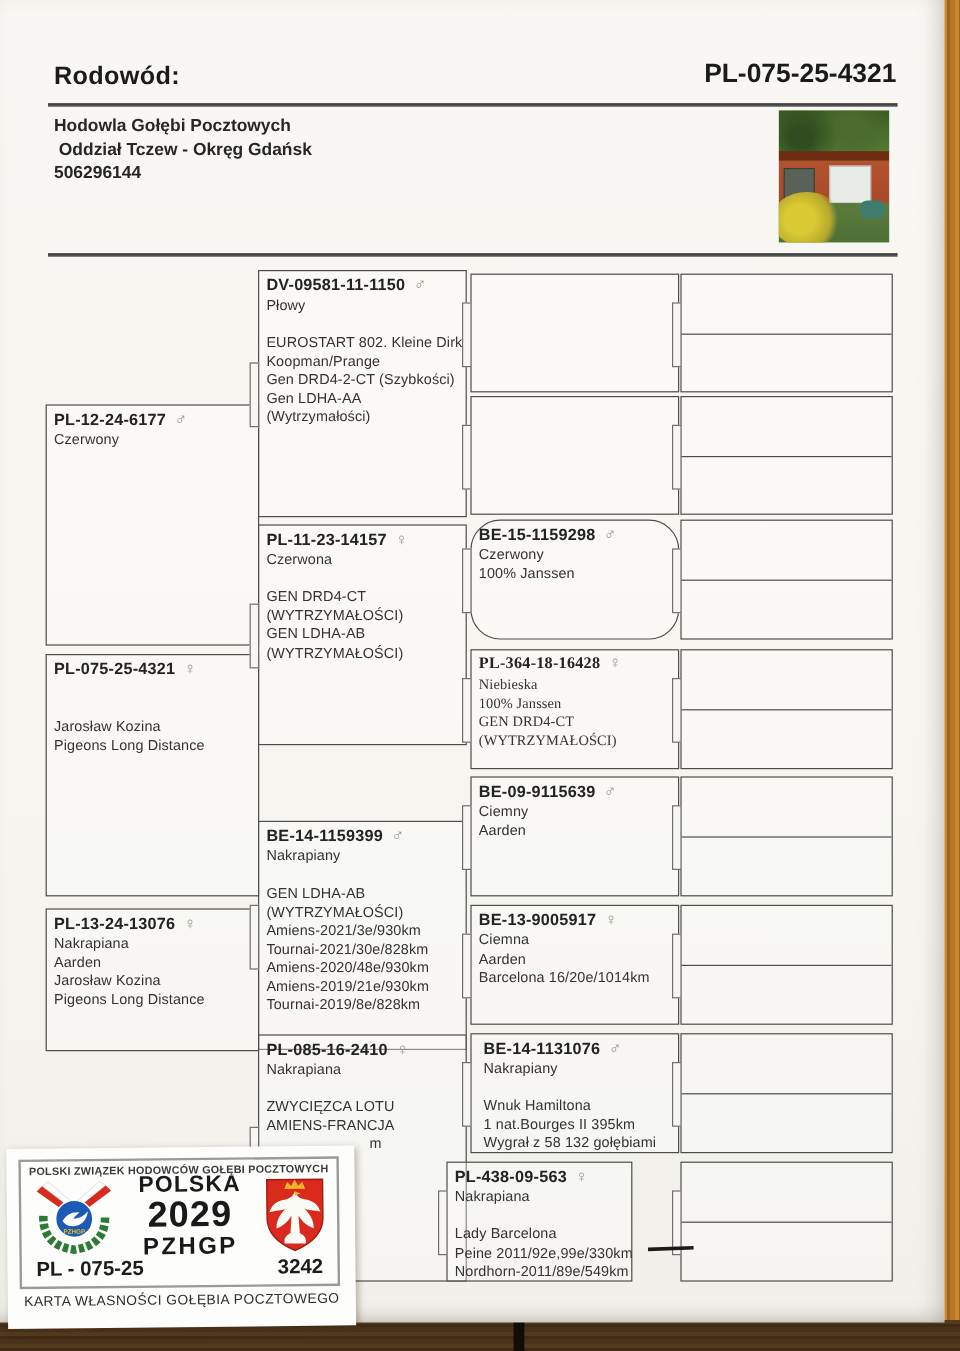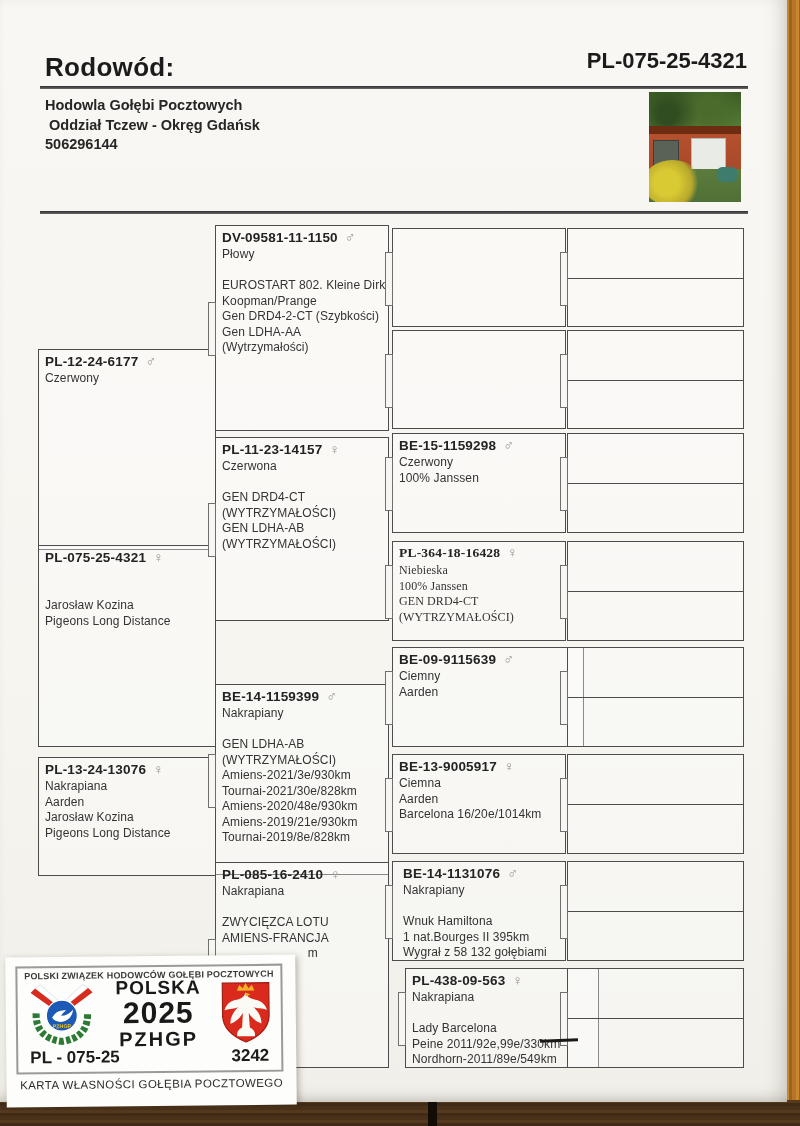--- a/index.html
+++ b/index.html
@@ -12,21 +12,21 @@
   .wood-bottom{position:absolute;left:0;bottom:0;width:800px;height:26px;
     background:repeating-linear-gradient(0deg,#3f2b16 0 3px,#553a1e 3px 6px,#4a3119 6px 10px);}
   .wood-mark{position:absolute;left:428px;top:0;width:9px;height:26px;background:#120c06;}
 
   
   .paper{position:absolute;left:0;top:0;width:787px;height:1102px;
     background:linear-gradient(180deg,#f8f7f3 0%,#f6f5f0 60%,#f0efe9 100%);
     box-shadow:inset -14px 0 18px -10px rgba(80,70,55,.25), inset 0 -12px 14px -9px rgba(80,70,55,.25);}
 
   
-  .title{position:absolute;left:45px;top:52px;font-size:26px;font-weight:bold;color:#1b1b1b;letter-spacing:.3px;}
+  .title{position:absolute;left:45px;top:52px;font-size:21px;font-weight:bold;color:#1b1b1b;letter-spacing:.3px;}
   .ring-top{position:absolute;left:505px;top:48px;width:242px;text-align:right;font-size:22px;font-weight:bold;color:#1b1b1b;}
   .rule{position:absolute;left:40px;width:708px;height:3px;background:linear-gradient(180deg,#2e2e2e,#6a6a6a);}
   .rule1{top:86px;} .rule2{top:211px;}
   .breeder{position:absolute;left:45px;top:96px;font-size:14.5px;font-weight:bold;color:#262626;line-height:19.5px;}
 
   
   .loft-photo{position:absolute;left:649px;top:92px;width:92px;height:110px;overflow:hidden;background:#7d9b55;}
   .ph-trees{position:absolute;left:0;top:0;width:100%;height:34%;
     background:radial-gradient(circle at 20% 60%,#2f4d20 12%,transparent 40%),radial-gradient(circle at 65% 40%,#4a6b2c 15%,transparent 50%),linear-gradient(180deg,#3c5c26,#567d35);}
   .ph-roof{position:absolute;left:0;top:31%;width:100%;height:7%;background:#6e2c12;}
@@ -91,21 +91,21 @@
       <div class="ph-wall"></div>
       <div class="ph-window"></div>
       <div class="ph-door"></div>
       <div class="ph-grass"></div>
       <div class="ph-pool"></div>
       <div class="ph-flowers"></div>
     </div>
 
     <div class="rule rule2"></div>
 
-    <div class="pbox" style="left:38px;top:337px;width:178px;height:201px;margin-top:12px;">
+    <div class="pbox" style="left:38px;top:337px;width:178px;height:201px;">
       <div class="ring-row">
           <span class="ring">PL-12-24-6177</span>
           <span class="sex">♂</span>
         </div>
       <div>
           <div class="bline">Czerwony</div>
         </div>
     </div>
     <div class="pbox" style="left:38px;top:545px;width:178px;height:202px;">
       <div class="ring-row">
@@ -187,21 +187,21 @@
           <div class="bline">Nakrapiana</div>
           <div class="bline"></div>
           <div class="bline">ZWYCIĘZCA LOTU</div>
           <div class="bline">AMIENS-FRANCJA</div>
           <div class="bline">&nbsp;&nbsp;&nbsp;&nbsp;&nbsp;&nbsp;&nbsp;&nbsp;&nbsp;&nbsp;&nbsp;&nbsp;&nbsp;&nbsp;&nbsp;&nbsp;&nbsp;&nbsp;&nbsp;&nbsp;&nbsp;&nbsp;&nbsp;&nbsp; m</div>
         </div>
     </div>
 
     <div class="pbox tab" style="left:392px;top:228px;width:174px;height:99px;"></div>
     <div class="pbox tab" style="left:392px;top:330px;width:174px;height:99px;"></div>
-    <div class="pbox tab" style="left:392px;top:433px;width:174px;height:100px;">
+    <div class="pbox tab" style="left:392px;top:433px;width:174px;height:100px;border-radius:25px;">
       <div class="ring-row">
           <span class="ring">BE-15-1159298</span>
           <span class="sex">♂</span>
         </div>
       <div>
           <div class="bline">Czerwony</div>
           <div class="bline">100% Janssen</div>
         </div>
     </div>
     <div class="pbox tab" style="left:392px;top:541px;width:174px;height:100px;font-family:Liberation Serif, serif;">
@@ -209,21 +209,21 @@
           <span class="ring">PL-364-18-16428</span>
           <span class="sex">♀</span>
         </div>
       <div>
           <div class="bline">Niebieska</div>
           <div class="bline">100% Janssen</div>
           <div class="bline">GEN DRD4-CT</div>
           <div class="bline">(WYTRZYMAŁOŚCI)</div>
         </div>
     </div>
-    <div class="pbox tab" style="left:392px;top:647px;width:192px;height:100px;">
+    <div class="pbox tab" style="left:392px;top:647px;width:174px;height:100px;">
       <div class="ring-row">
           <span class="ring">BE-09-9115639</span>
           <span class="sex">♂</span>
         </div>
       <div>
           <div class="bline">Ciemny</div>
           <div class="bline">Aarden</div>
         </div>
     </div>
     <div class="pbox tab" style="left:392px;top:754px;width:174px;height:100px;">
@@ -243,21 +243,21 @@
           <span class="sex">♂</span>
         </div>
       <div>
           <div class="bline">Nakrapiany</div>
           <div class="bline"></div>
           <div class="bline">Wnuk Hamiltona</div>
           <div class="bline">1 nat.Bourges II 395km</div>
           <div class="bline">Wygrał z 58 132 gołębiami</div>
         </div>
     </div>
-    <div class="pbox tab" style="left:405px;top:968px;width:194px;height:100px;">
+    <div class="pbox tab" style="left:372px;top:968px;width:155px;height:100px;">
       <div class="ring-row">
           <span class="ring">PL-438-09-563</span>
           <span class="sex">♀</span>
         </div>
       <div>
           <div class="bline">Nakrapiana</div>
           <div class="bline"></div>
           <div class="bline">Lady Barcelona</div>
           <div class="bline">Peine 2011/92e,99e/330km</div>
           <div class="bline">Nordhorn-2011/89e/549km</div>
@@ -309,21 +309,21 @@
           <path d="M34 32 L5 11 L10 6 L38 28 Z" fill="#d62b1f"></path>
           <path d="M42 28 L70 6 L64 2 L40 23 Z" fill="#ffffff" stroke="#c9c9c9" stroke-width="0.6"></path>
           <path d="M46 32 L75 11 L70 6 L42 28 Z" fill="#d62b1f"></path>
           <path d="M11 34 Q10 62 40 66 Q70 62 69 34" fill="none" stroke="#2c7a33" stroke-width="8" stroke-dasharray="5 2.5"></path>
           <circle cx="40" cy="37" r="17.5" fill="#1d5ab5" stroke="#ffffff" stroke-width="1.4"></circle>
           <path d="M29 39 Q34 30 45 31 Q41 34 39 37 Q47 37 53 30 Q51 43 39 44 Q32 44 29 39 Z" fill="#ffffff"></path>
           <text x="40" y="51" font-size="6" fill="#f0c020" text-anchor="middle" font-family="Liberation Sans, sans-serif" font-weight="bold">PZHGP</text>
         </svg>
         <div class="card-center">
           <div class="cc-country">POLSKA</div>
-          <div class="cc-year">2025</div>
+          <div class="cc-year">2029</div>
           <div class="cc-org">PZHGP</div>
         </div>
         <svg width="56" height="64" viewBox="0 0 56 66">
           <path d="M4 3 H52 V36 Q52 54 28 64 Q4 54 4 36 Z" fill="#d92a1d" stroke="#a01b10" stroke-width="1.2"></path>
           <path d="M19 11 l2.5 -6 3.5 3.5 3 -5.5 3 5.5 3.5 -3.5 2.5 6 z" fill="#f0b428"></path>
           <path d="M28 13 C27 17 24 19 20 20 C12 21 8 25 6 31 C12 29 16 30 20 28 C14 34 12 39 12 45 C18 43 22 39 25 34 L24 49 C20 51 18 54 19 58 H37 C38 54 36 51 32 49 L31 34 C34 39 38 43 44 45 C44 39 42 34 36 28 C40 30 44 29 50 31 C48 25 44 21 36 20 C32 19 29 17 28 13 Z" fill="#fbfbf6"></path>
           <path d="M28 13 l5 2 -5 2 z" fill="#f0b428"></path>
         </svg>
       </div>
       <div class="card-ringrow">

